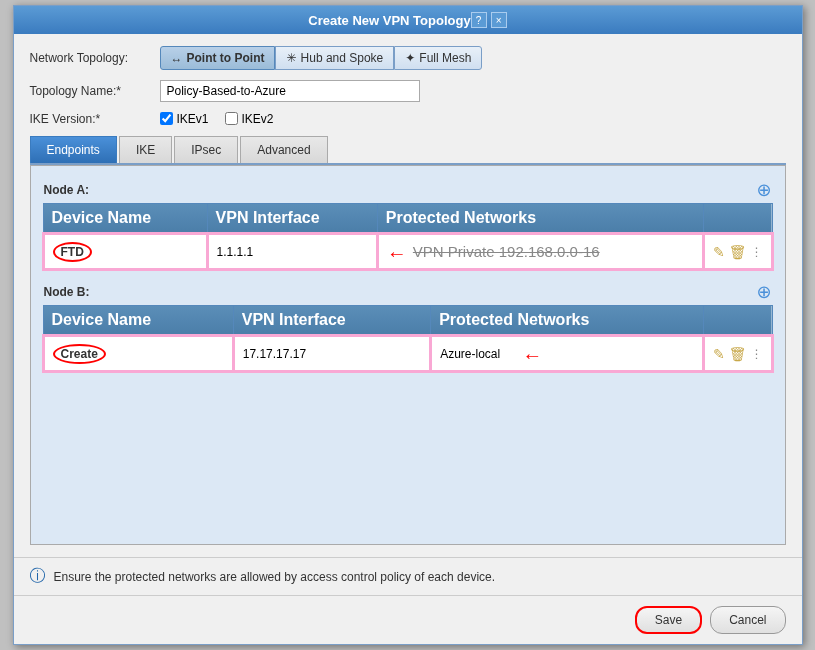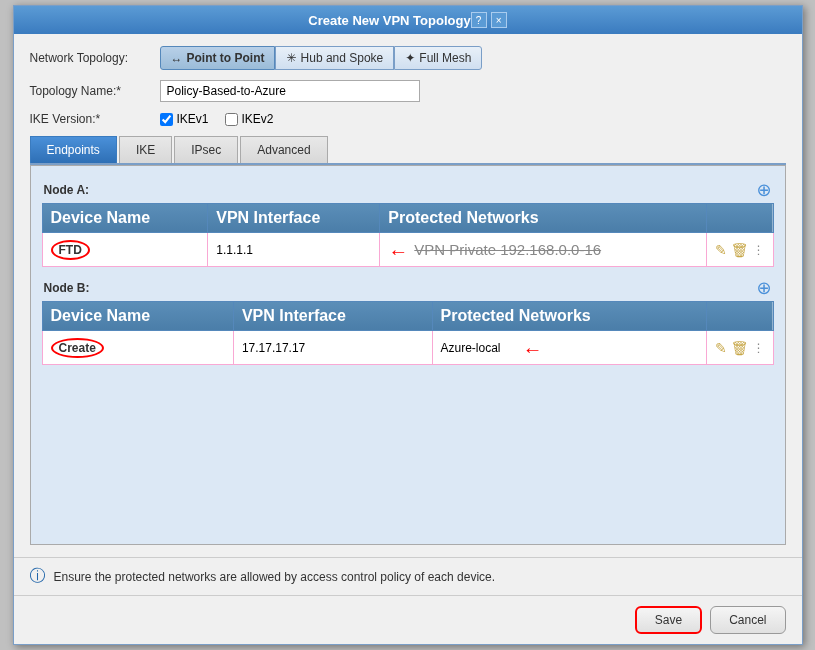--- a/index.html
+++ b/index.html
@@ -94,21 +94,21 @@
     .topo-btn:last-child {
       border-radius: 0 3px 3px 0;
     }
     .checkbox-row {
       display: flex;
       align-items: center;
       gap: 16px;
     }
     .checkbox-item {
       display: flex;
-      align-items: flex-end;
+      align-items: flex-start;
       gap: 4px;
       font-size: 12px;
     }
     .tabs {
       display: flex;
       border-bottom: 2px solid #7a9ec7;
       margin-bottom: 0;
     }
     .tab {
       padding: 6px 16px;
@@ -164,21 +164,21 @@
       text-align: left;
       font-weight: bold;
       font-size: 16px;
       border: 1px solid #5588bb;
     }
     .table tbody tr {
       background: white;
     }
     .table tbody td {
       padding: 5px 8px;
-      border: 1px solid #f9a8d4;
+      border: 3px solid #f9a8d4;
       font-size: 12px;
       vertical-align: middle;
     }
     .device-name-cell {
       position: relative;
     }
     .device-circled {
       display: inline-block;
       border: 2px solid red;
       border-radius: 50%;
@@ -230,21 +230,21 @@
       border-top: 1px solid #ccc;
       background: #f0f0f0;
     }
     .btn {
       padding: 5px 18px;
       font-size: 12px;
       cursor: pointer;
       border: 1px solid #999;
       background: linear-gradient(to bottom, #f5f5f5, #e0e0e0);
       color: #333;
-      border-radius: 6px;
+      border-radius: 12px;
     }
     .btn.save {
       border: 2px solid red;
       background: linear-gradient(to bottom, #f5f5f5, #e0e0e0);
     }
     .node-table-wrapper {
       position: relative;
     }
   </style>
 </head>

